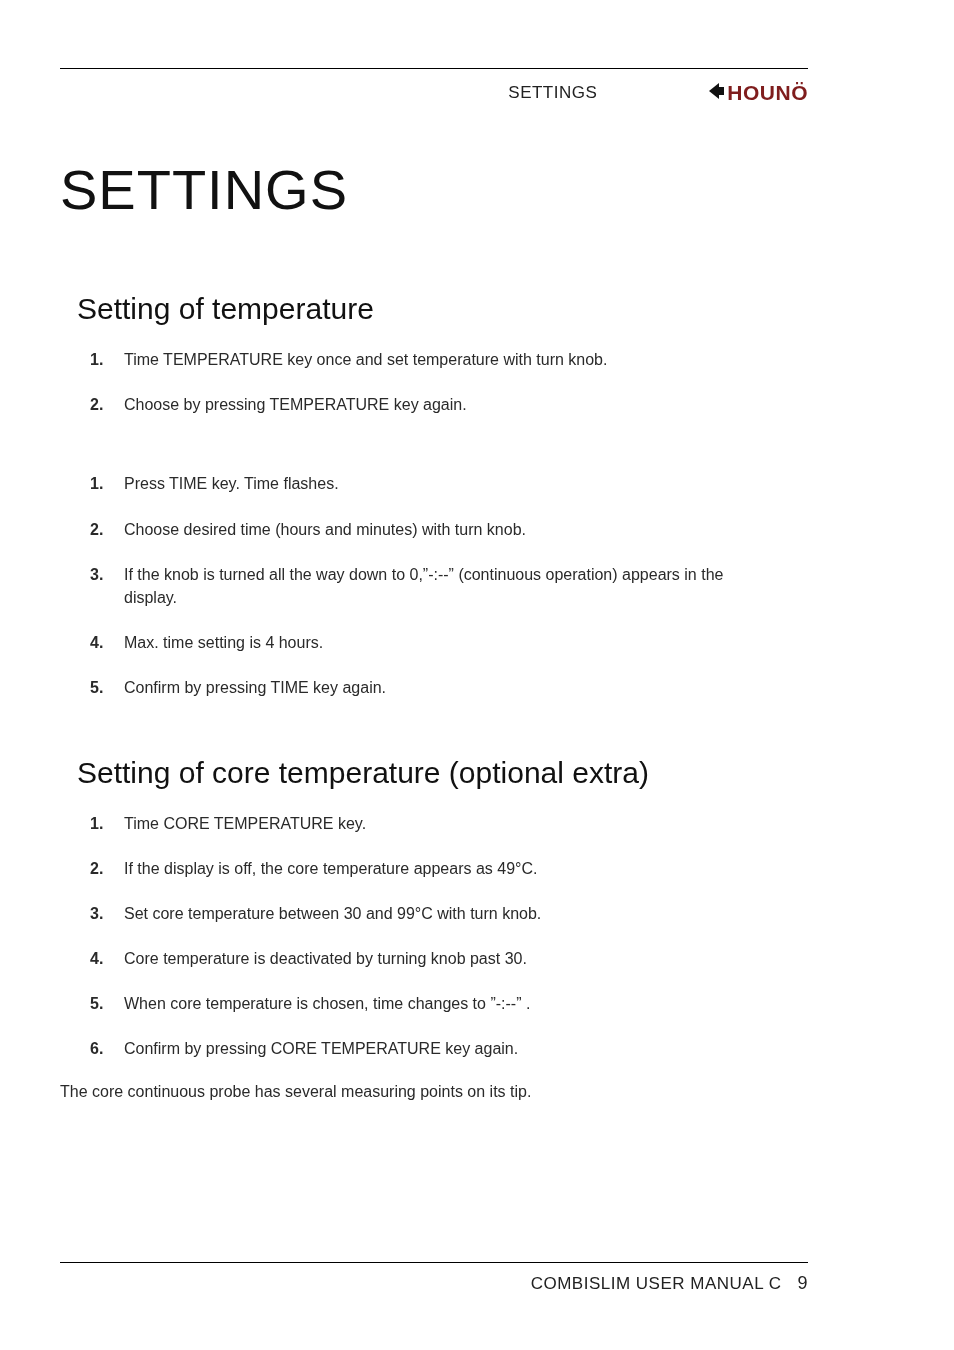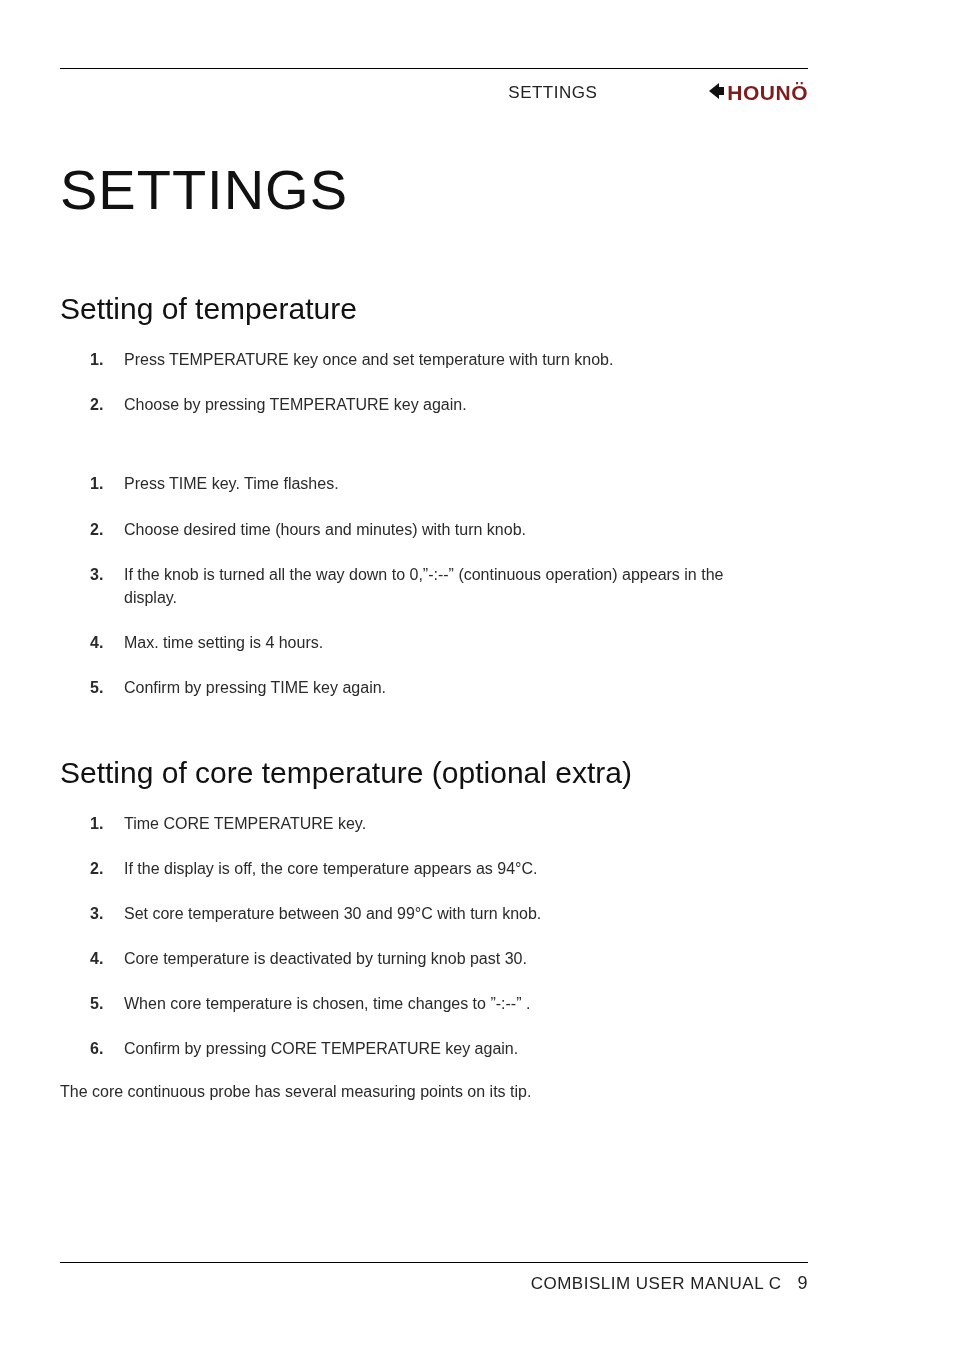--- a/index.html
+++ b/index.html
@@ -62,21 +62,21 @@
     font-weight: 400;
     letter-spacing: 1px;
     margin: 0 0 70px 0;
     color: #111;
   }
   h2.subsection {
     font-family: "Arial Narrow", "Helvetica Condensed", sans-serif;
     font-stretch: condensed;
     font-size: 30px;
     font-weight: 400;
-    margin: 0 0 22px 0;
+    margin: 0 0 22px 17px;
     color: #111;
   }
   .section-block {
     margin-bottom: 56px;
   }
   ol.steps {
     list-style: none;
     padding: 0 0 0 30px;
     margin: 0;
   }
@@ -140,21 +140,21 @@
     </div>
   </div>
 
   <h1 class="page-title">SETTINGS</h1>
 
   <div class="section-block">
     <h2 class="subsection">Setting of temperature</h2>
     <ol class="steps">
       <li>
           <span class="num">1.</span>
-          <span class="txt">Press TEMPERATURE key once and set temperature with turn knob.</span>
+          <span class="txt">Time TEMPERATURE key once and set temperature with turn knob.</span>
         </li>
       <li>
           <span class="num">2.</span>
           <span class="txt">Choose by pressing TEMPERATURE key again.</span>
         </li>
     </ol>
   </div>
 
   <div class="section-block">
     <ol class="steps">
@@ -183,21 +183,21 @@
 
   <div class="section-block" style="margin-bottom:0">
     <h2 class="subsection">Setting of core temperature (optional extra)</h2>
     <ol class="steps">
       <li>
           <span class="num">1.</span>
           <span class="txt">Time CORE TEMPERATURE key.</span>
         </li>
       <li>
           <span class="num">2.</span>
-          <span class="txt">If the display is off, the core temperature appears as 94°C.</span>
+          <span class="txt">If the display is off, the core temperature appears as 49°C.</span>
         </li>
       <li>
           <span class="num">3.</span>
           <span class="txt">Set core temperature between 30 and 99°C with turn knob.</span>
         </li>
       <li>
           <span class="num">4.</span>
           <span class="txt">Core temperature is deactivated by turning knob past 30.</span>
         </li>
       <li>

